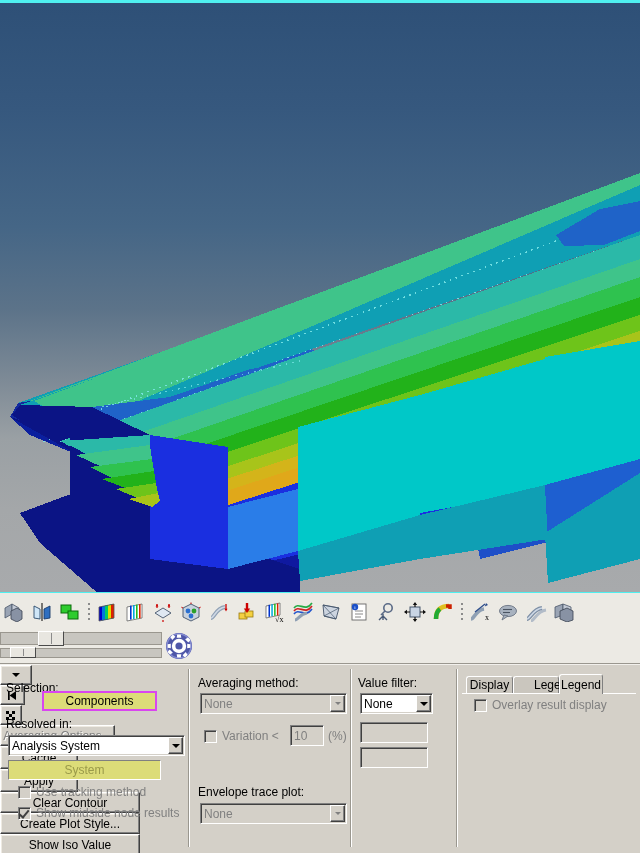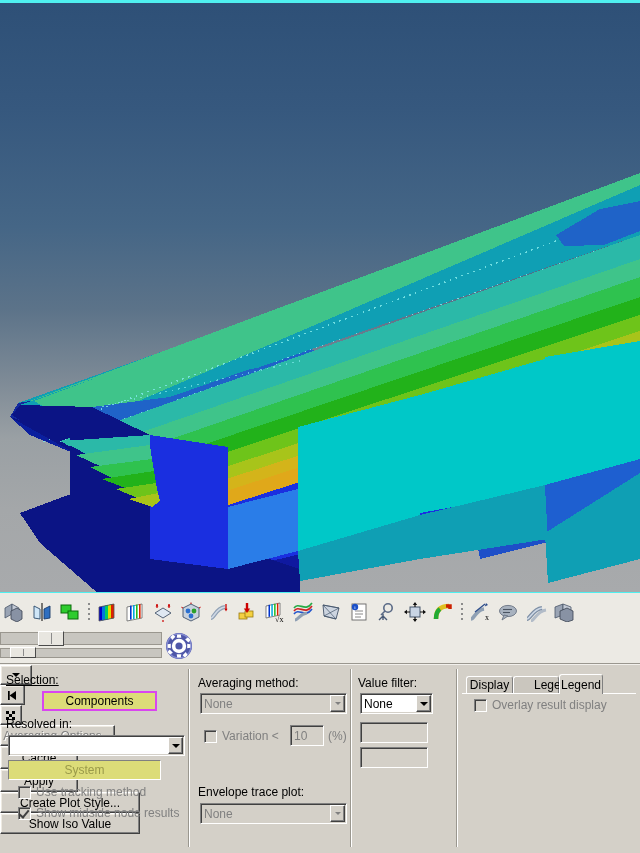--- a/index.html
+++ b/index.html
@@ -584,21 +584,21 @@
     <circle cx="15" cy="15" r="3.6" fill="#4e56a8"></circle>
   </svg>
 </div>
 
 <div id="panel">
 
   <div class="vdiv" style="left:188px;top:4px;height:178px;"></div>
   <div class="vdiv" style="left:350px;top:4px;height:178px;"></div>
   <div class="vdiv" style="left:456px;top:4px;height:178px;"></div>
 
-  <div class="grp" style="left:6px;top:8px;text-decoration:underline;">
+  <div class="grp" style="left:6px;top:16px;">
     <div class="lbl">Selection:</div>
   </div>
 
   <div class="btn" style="left:8px;top:26px;width:32px;height:20px;">
     <span class="caret"></span>
   </div>
 
   <div class="yellow sel" style="position:absolute;left:42px;top:26px;width:115px;height:20px;">
     <span>Components</span>
   </div>
@@ -608,20 +608,21 @@
       <polygon points="10,1 10,10 3.5,5.5" fill="#000"></polygon>
       <rect x="2" y="1" width="1.7" height="9" fill="#000"></rect>
     </svg>
   </div>
 
   <div class="grp" style="left:6px;top:52px;">
     <div class="lbl">Resolved in:</div>
   </div>
 
   <div class="field" style="position:absolute;left:8px;top:70px;width:177px;height:21px;">
+    <span class="txt">Analysis System</span>
     <span class="cmb-arrow">
       <span class="caret"></span>
     </span>
   </div>
 
   <div class="yellow plain" style="position:absolute;left:8px;top:95px;width:153px;height:20px;color:#9a9a4a;">
     <span>System</span>
   </div>
 
   <div class="btn" style="left:163px;top:95px;width:22px;height:20px;">
@@ -720,20 +721,23 @@
     <span>Legend</span>
   </div>
 
   <div class="tabbody" style="left:462px;top:28px;width:174px;height:152px;"></div>
 
   <div class="cbxrow" style="position:absolute;left:474px;top:33px;z-index:2;">
     <span class="cbx dim"></span>
     <span class="lbl dim">Overlay result display</span>
   </div>
 
+  <div class="btn" style="left:476px;top:53px;width:140px;height:21px;z-index:2;">
+    <span>Clear Contour</span>
+  </div>
   <div class="btn" style="left:476px;top:77px;width:140px;height:21px;z-index:2;">
     <span>Create Plot Style...</span>
   </div>
   <div class="btn" style="left:476px;top:101px;width:140px;height:21px;z-index:2;">
     <span>Show Iso Value</span>
   </div>
 
 </div>
 
 </body></html>

